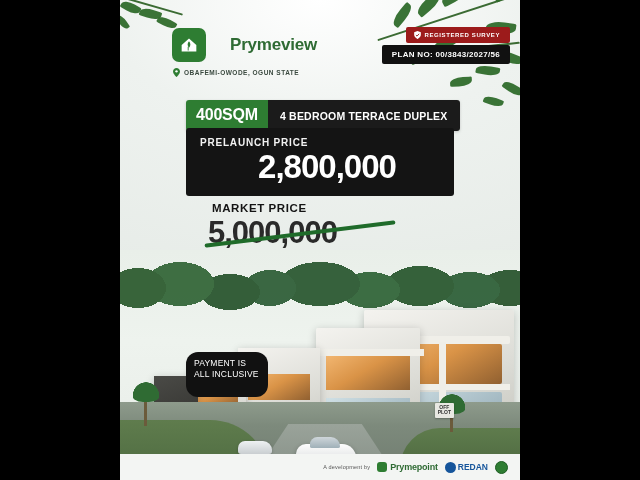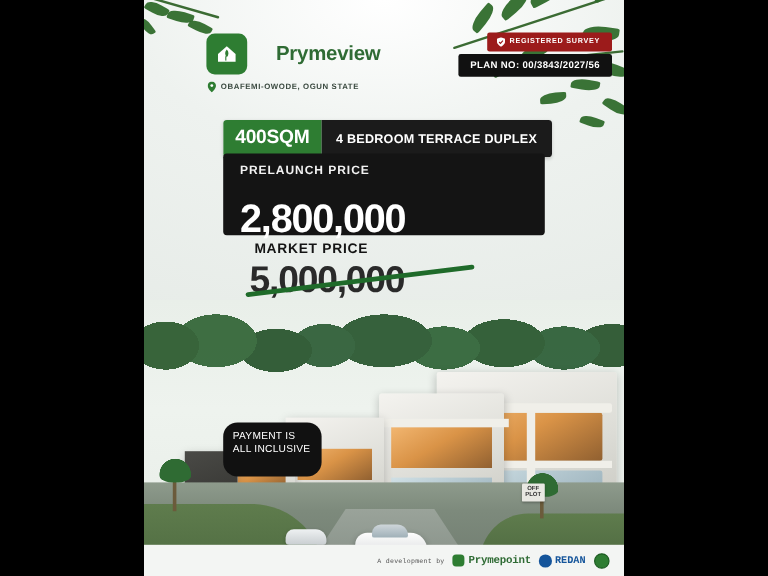--- a/index.html
+++ b/index.html
@@ -115,21 +115,22 @@
     background: #141414;
     border-radius: 3px;
     padding: 9px 0 16px 14px;
     color: #fff;
   }
   .price-card .lbl {
     font-size: 10px; font-weight: bold; letter-spacing: .8px; color: #f2f2f2;
   }
   .price-card .amt {
     font-size: 33px; font-weight: bold; letter-spacing: -1px;
-    margin-top: 15px;
+    margin-top: 0;
+    text-align: center;
   }
 
   
   .market-lbl {
     position: absolute; left: 92px; top: 202px;
     font-size: 11.5px; font-weight: bold; letter-spacing: .6px; color: #141414;
   }
   .market-amt-wrap {
     position: absolute; left: 88px; top: 215px; width: 230px; height: 36px;
   }
@@ -276,21 +277,21 @@
     font-size: 5px; font-weight: bold; text-align:center;
     padding: 2px 3px; border-radius: 1px; line-height: 1.15;
     box-shadow: 0 1px 2px rgba(0,0,0,.25);
   }
 
   
   .footer {
     position: absolute; left: 0; bottom: 0; width: 400px; height: 26px;
     background: #f3f5f3;
     display: flex; align-items: center; justify-content: flex-end;
-    gap: 7px; padding-right: 12px; font-family: Liberation Mono, monospace;
+    gap: 7px; padding-right: 12px;
   }
   .footer .dev-by {
     font-size: 5.5px; color: #555; letter-spacing: .2px;
   }
   .brand-pm { display:flex; align-items:center; gap:3px; }
   .brand-pm .txt { font-size: 9px; font-weight: bold; color: #2f6b34; letter-spacing:-.2px; }
   .pm-dot { width:10px;height:10px;border-radius:3px;background:#2e7d32; }
   .redan { display:flex; align-items:center; gap:2px; }
   .redan .rdot { width:11px;height:11px;border-radius:50%;background:#15559b; }
   .redan .txt { font-size:8.5px;font-weight:bold;color:#15559b; }

